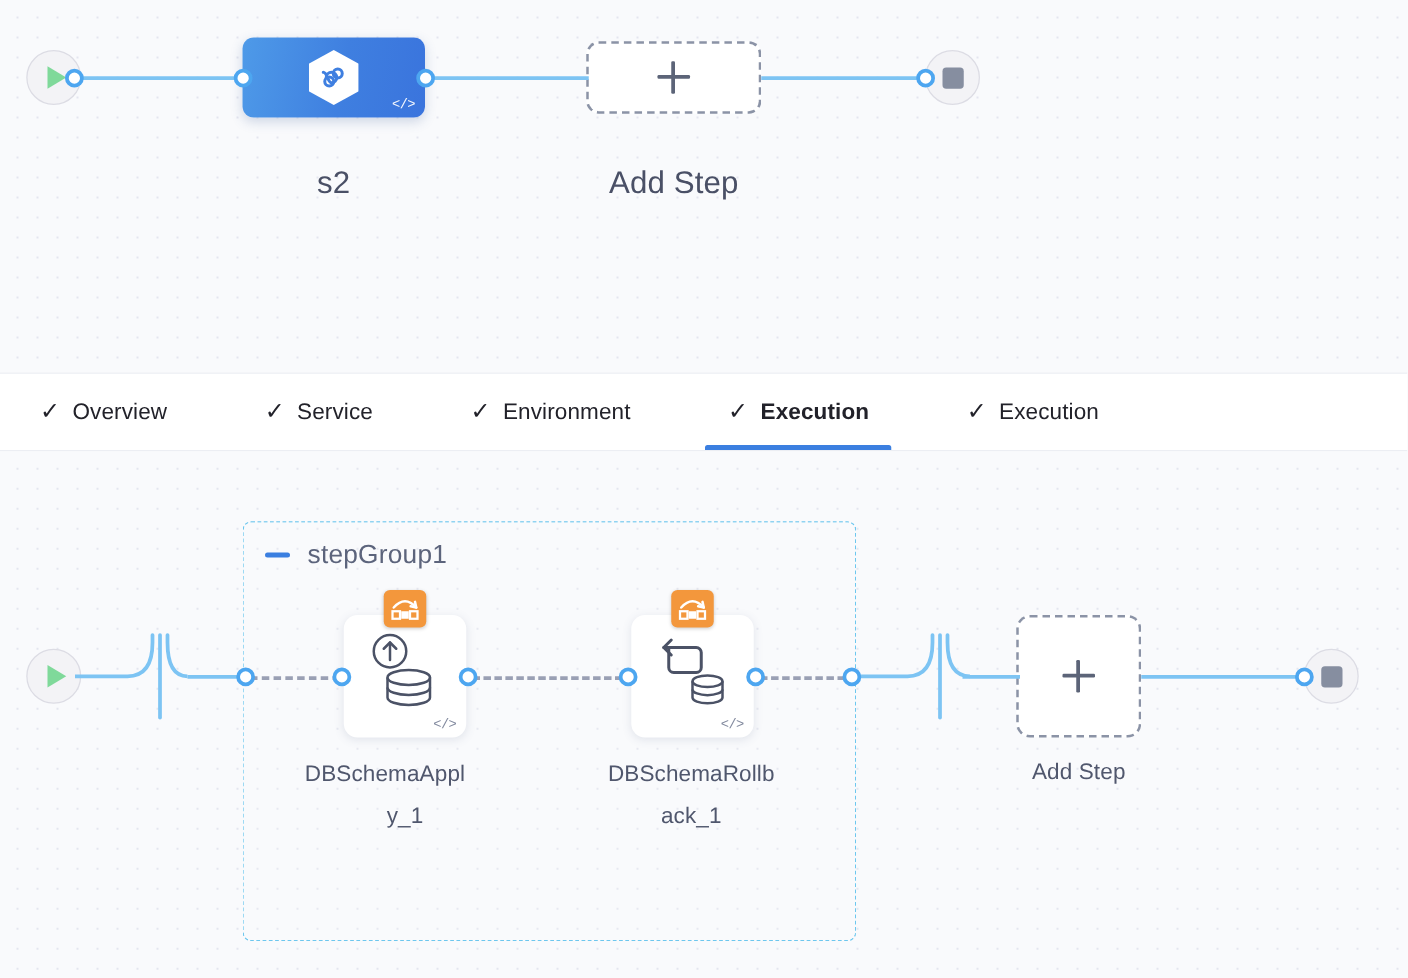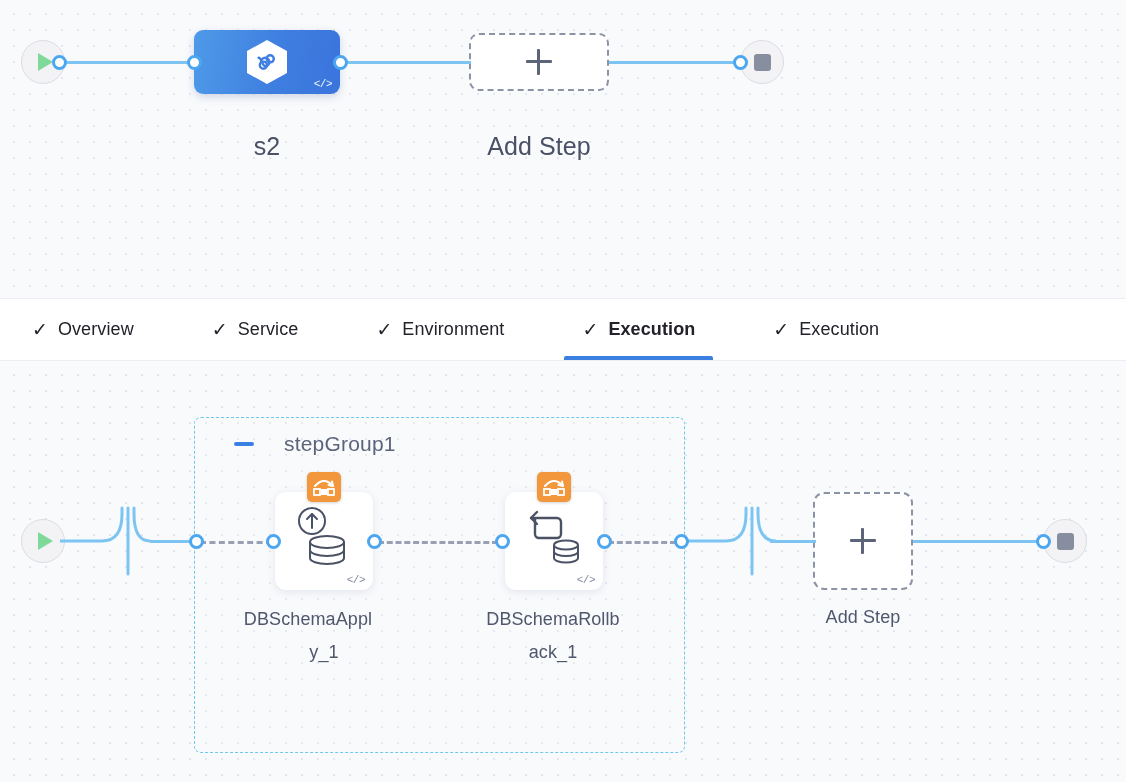--- a/index.html
+++ b/index.html
@@ -189,22 +189,22 @@
 
   
   .step-group {
     position: absolute;
     border: 1.5px dashed #6dc7ee;
     border-radius: 7px;
     background: rgba(255,255,255,.12);
   }
   .sg-header {
     position: absolute;
-    left: 39px; top: 14px;
-    display: flex; align-items: center; gap: 30px;
+    left: 17px; top: 14px;
+    display: flex; align-items: center; gap: 14px;
   }
   .sg-collapse {
     width: 20px; height: 4px;
     background: #3b7fe0;
     border-radius: 2px;
     cursor: pointer;
   }
   .sg-title {
     font-size: 21px;
     color: #5c647c;

